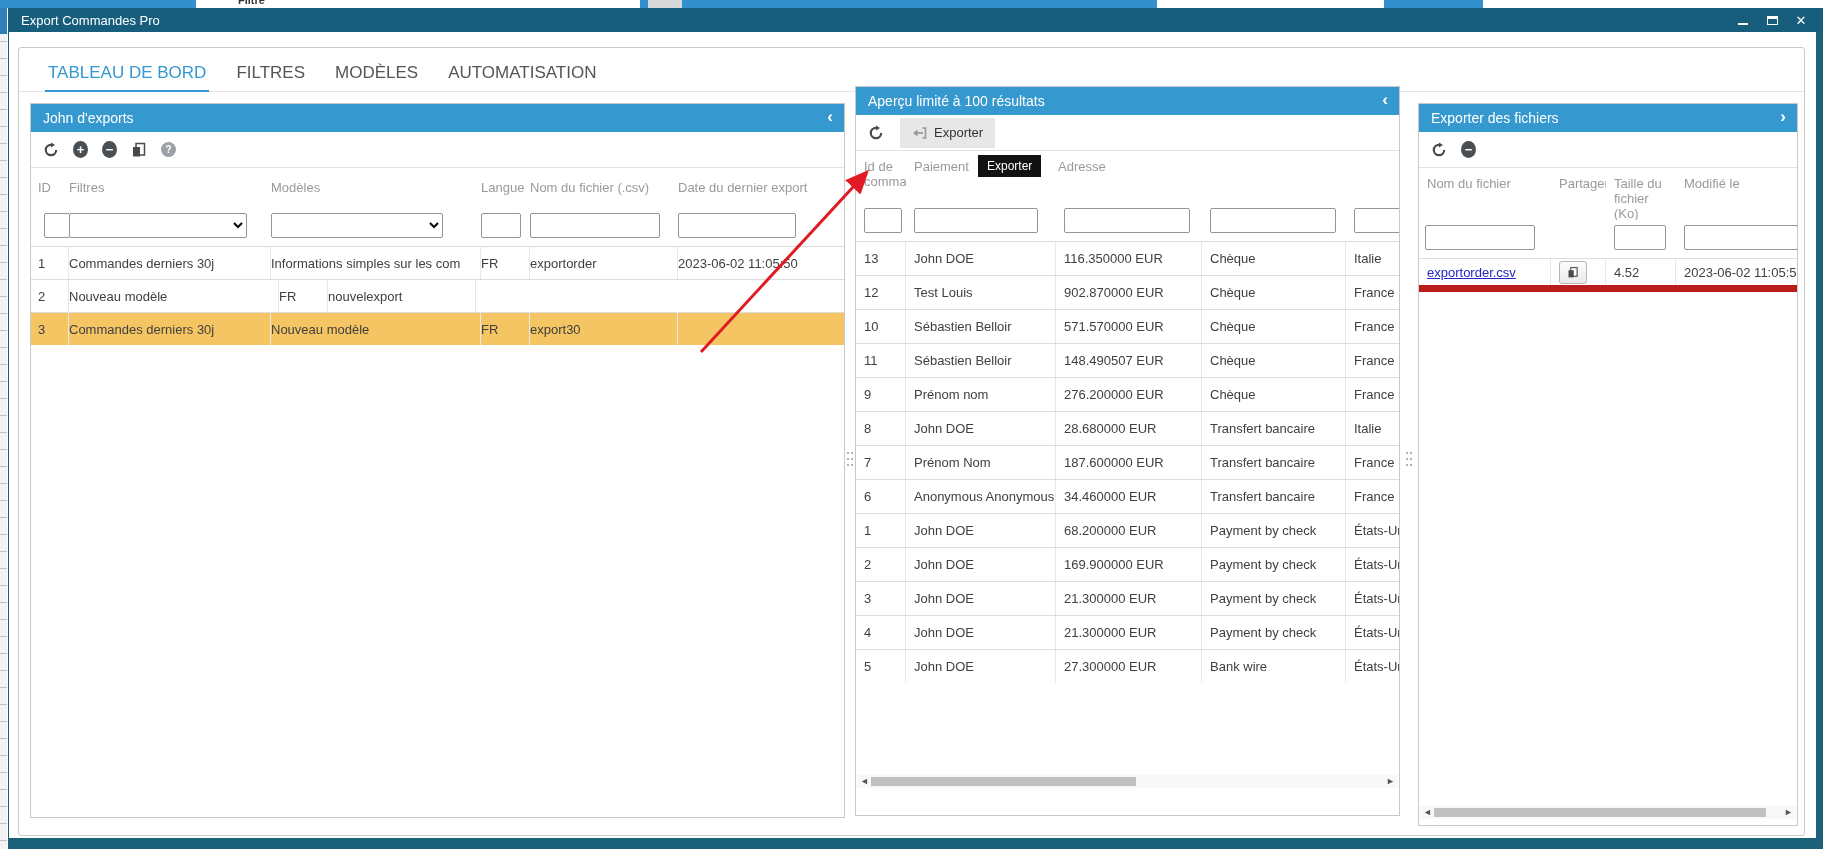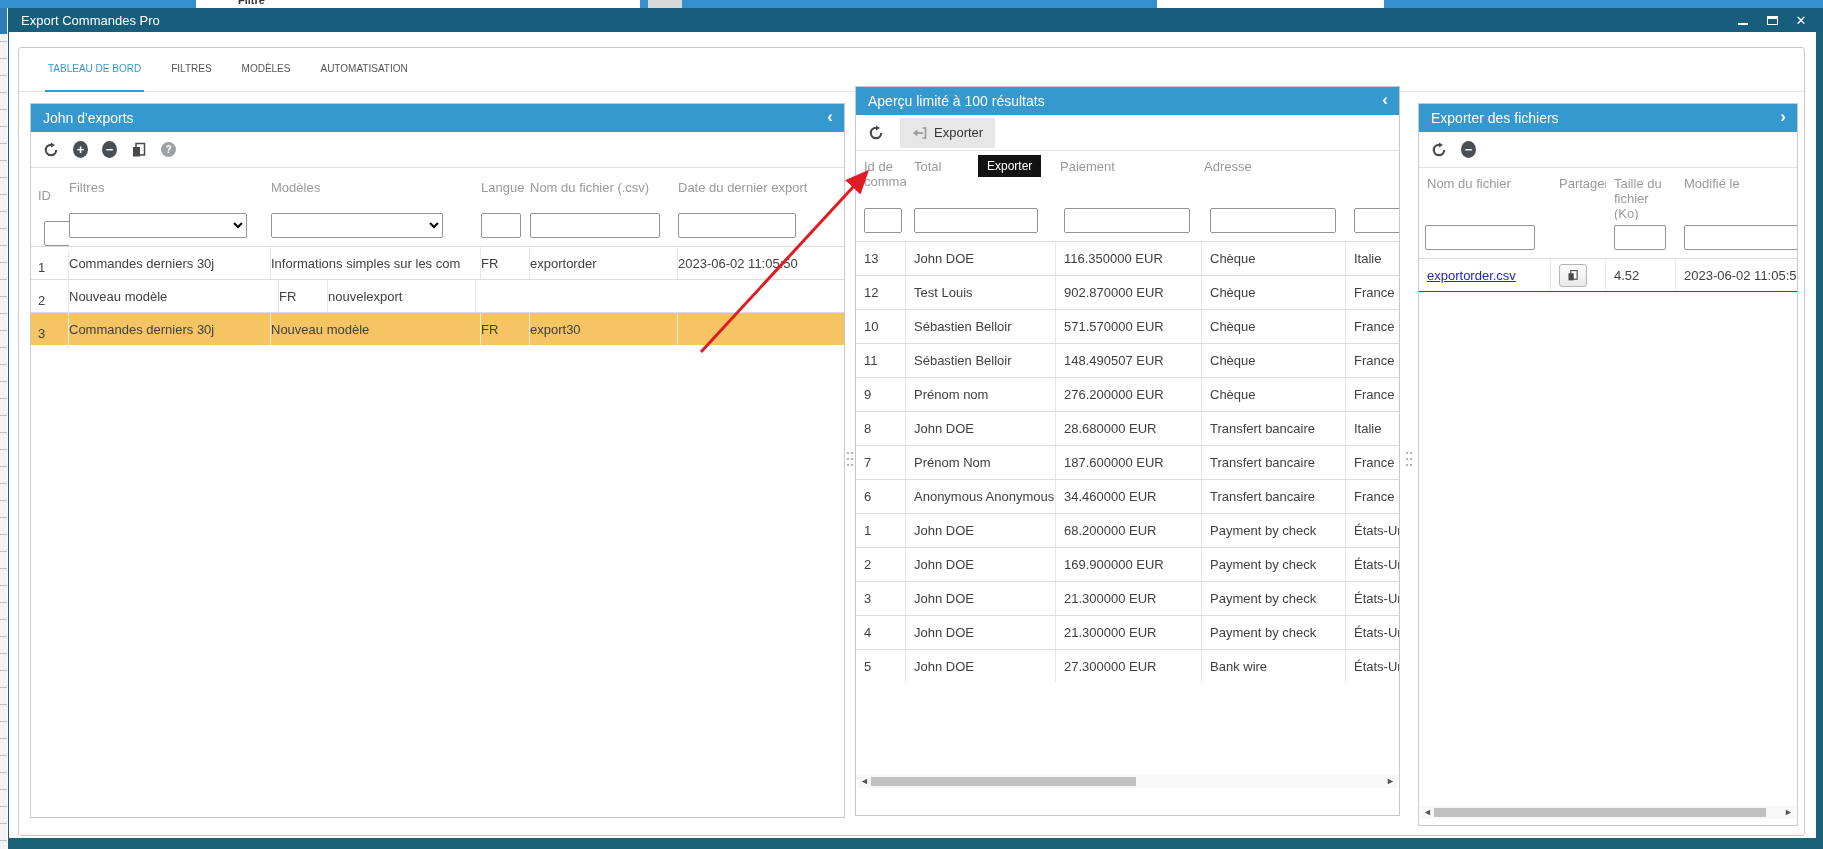--- a/index.html
+++ b/index.html
@@ -1,20 +1,20 @@
 <!DOCTYPE html>
 <html><head>
 <meta charset="utf-8">
 <style>
   * { margin:0; padding:0; box-sizing:border-box; }
   html,body { width:1823px; height:849px; overflow:hidden; background:#fff;
     font-family:"Liberation Sans", sans-serif; font-size:13px; color:#404040; }
 
   
-  .bg-top { position:absolute; left:0; top:0; width:1823px; height:8px; background:#3390cc; z-index:0; }
+  .bg-top { position:absolute; left:0; top:0; width:1483px; height:8px; background:#3390cc; z-index:0; }
   .bg-frag { position:absolute; top:0; height:8px; background:#fff; overflow:hidden; }
   .bg-frag.f1 { left:196px; width:444px; }
   .bg-frag.f2 { left:1157px; width:227px; }
   .bg-frag.f3 { left:648px; width:34px; background:#d9d9d9; }
   .frag-text { position:absolute; left:42px; top:-6px; font-size:11px; font-weight:bold; color:#333; }
   .bg-left { position:absolute; left:0; top:8px; width:7px; height:841px;
     background:repeating-linear-gradient(#f3f3f3 0 16px, #c2c2c2 16px 17px); z-index:0; }
   .bg-left-blue { position:absolute; left:0; top:0; width:7px; height:26px; background:#2e7fb5; }
 
   
@@ -28,21 +28,21 @@
   .controls { position:absolute; right:16px; top:0; height:24px; display:flex; align-items:center; gap:17px; }
   .ctrl { color:#fff; cursor:pointer; display:inline-flex; align-items:center; justify-content:center; width:12px; height:14px; }
   .min-bar { width:10px; height:2px; background:#fff; margin-top:7px; }
   .max-box { width:11px; height:9px; border:1px solid #fff; border-top:3px solid #fff; background:transparent; }
   .ctrl.close { font-size:13px; }
 
   
   .container { position:absolute; left:18px; top:47px; width:1787px; height:789px;
     border:1px solid #c9c9c9; border-radius:3px; background:#fff; z-index:6; }
   .tabs { height:44px; border-bottom:1px solid #e4e4e4; padding-left:14px; display:flex; }
-  .tab { margin:0 12px; padding:15px 3px 0 3px; color:#555; font-size:10px; cursor:pointer;
+  .tab { margin:0 12px; padding:15px 3px 0 3px; color:#555; font-size:17px; cursor:pointer;
     border-bottom:2px solid transparent; height:44px; }
   .tab.active { color:#3598ce; border-bottom:2px solid #3598ce; }
 
   
   .panel { position:absolute; background:#fff; border:1px solid #c8c8c8; z-index:10; overflow:hidden; }
   #p-exports { left:30px;  top:103px; width:815px; height:715px; }
   #p-apercu  { left:855px; top:86px; width:545px; height:730px; }
   #p-files   { left:1418px;top:103px; width:380px; height:723px; }
 
   .p-head { height:28px; background:#3598ce; color:#fff; display:flex; align-items:center; position:relative; }
@@ -66,38 +66,38 @@
   .t2 .thead, .t3 .thead { height:52px; padding-top:8px; }
   .t2 .thead .c, .t3 .thead .c { white-space:normal; line-height:15px; }
   .trow { height:33px; align-items:center; border-top:1px solid #ddd; }
   .t2 .trow { height:34px; }
   .trow .c { border-right:1px solid #e8e8e8; height:100%; display:flex; align-items:center; }
   .trow .c:last-child { border-right:none; }
   .trow.selected { background:#f6c563; }
   input, select { height:25px; border:1px solid #949494; border-radius:2px; background:#fff; font-size:12px; padding:0 4px; }
 
   
-  .t1 .c1{width:38px; padding-left:7px;margin-top:8px;} .t1 .c2{width:202px;} .t1 .c3{width:210px;}
+  .t1 .c1{width:38px; padding-left:7px;} .t1 .c2{width:202px;} .t1 .c3{width:210px;}
   .t1 .c4{width:49px;} .t1 .c5{width:148px;} .t1 .c6{flex:1;}
   .t1 .tfilter .c1 input{width:26px; margin-left:6px;}
   .t1 .tfilter .c2 select{width:178px;} .t1 .tfilter .c3 select{width:172px;}
   .t1 .tfilter .c4 input{width:40px;} .t1 .tfilter .c5 input{width:130px;} .t1 .tfilter .c6 input{width:118px;}
 
   
   .t2 .c{padding-left:8px;}
   .t2 .c1{width:50px;} .t2 .c2{width:150px;} .t2 .c3{width:146px;} .t2 .c4{width:144px;} .t2 .c5{flex:1;}
   .t2 .tfilter .c1 input{width:38px;} .t2 .tfilter .c2 input{width:124px;}
   .t2 .tfilter .c3 input{width:126px;} .t2 .tfilter .c4 input{width:126px;} .t2 .tfilter .c5 input{width:130px;}
 
   
   .t3 .c{padding-left:8px;}
   .t3 .c1{width:132px;} .t3 .c2{width:55px;} .t3 .c3{width:70px;} .t3 .c4{flex:1;}
   .t3 .tfilter .c1 input{width:110px; margin-left:-2px;}
   .t3 .tfilter .c3 input{width:52px;} .t3 .tfilter .c4 input{width:114px;}
-  .t3 .trow { height:34px; border-bottom:1px solid #b91c1c; }
+  .t3 .trow { height:34px; border-bottom:7px solid #b91c1c; }
   a.file-link { color:#2323c8; text-decoration:underline; cursor:pointer; }
   .copy-btn { width:28px; height:23px; border:1px solid #b5b5b5; border-radius:3px;
     background:linear-gradient(#fdfdfd,#e9e9e9); display:inline-flex; align-items:center; justify-content:center; cursor:pointer; }
 
   
   .tooltip { position:absolute; left:122px; top:68px; background:#121212; color:#fff;
     font-size:12px; padding:4px 9px; z-index:60; }
 
   
   .hscroll { position:absolute; left:1px; right:1px; height:13px; background:#f8f8f8; }
@@ -245,21 +245,20 @@
           <line x1="11" y1="7" x2="4.5" y2="7" stroke="#9a9a9a" stroke-width="1.8"></line>
           <polygon points="5.5,3.6 5.5,10.4 1,7" fill="#9a9a9a"></polygon>
         </svg>
       <span>Exporter</span>
     </span>
   </div>
   <div class="tooltip">Exporter</div>
   <div class="t2">
     <div class="thead">
       <div class="c c1">Id de commande</div>
-      <div class="c c3">Total</div>
       <div class="c c4">Paiement</div>
       <div class="c c5">Adresse</div>
     </div>
     <div class="tfilter">
       <div class="c c1"><input style=""></div>
       <div class="c c2"><input style=""></div>
       <div class="c c3"><input style=""></div>
       <div class="c c4"><input style=""></div>
       <div class="c c5"><input style=""></div>
     </div>

